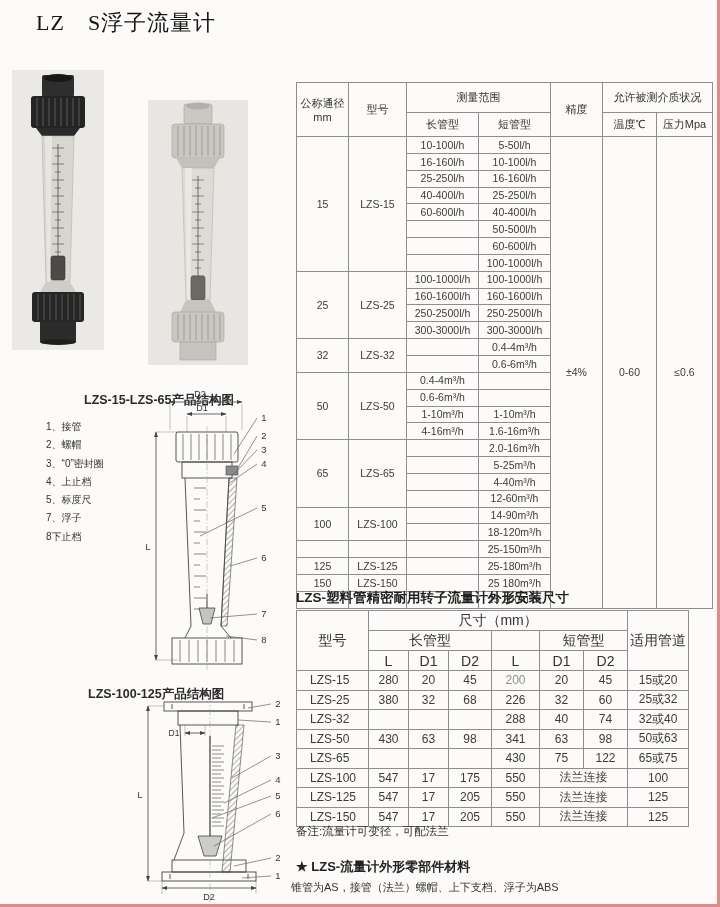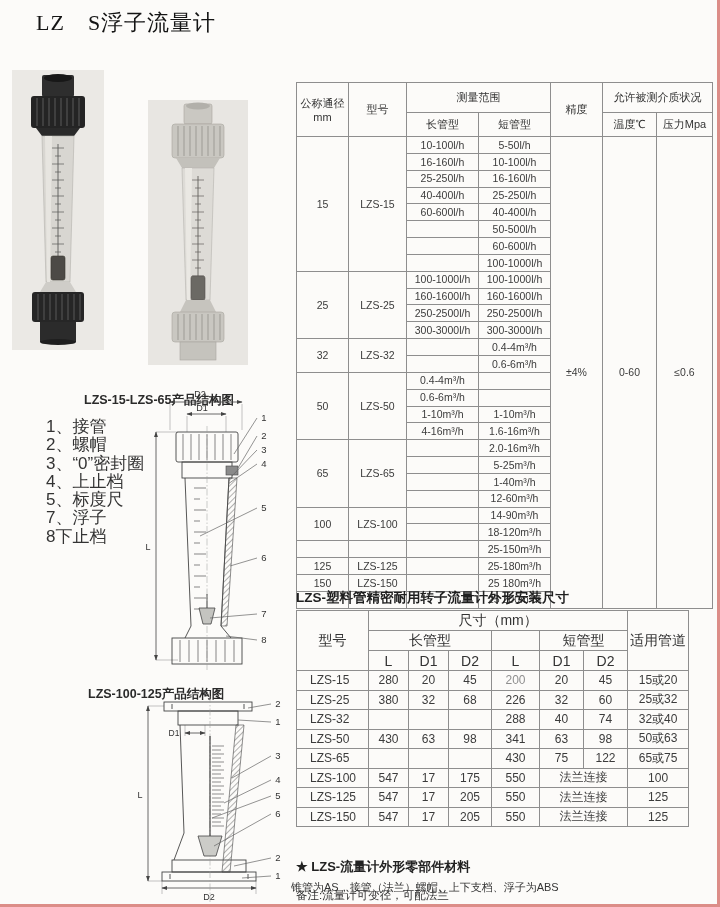--- a/index.html
+++ b/index.html
@@ -18,21 +18,21 @@
   .t1 thead tr:first-child th { height:29px; }
   .t1 thead tr:last-child th { height:23px; }
   .t1 tbody td { height:15.85px; line-height:1; }
   .t2 { width:392px; font-size:12px; color:#3b3b3b; }
   .t2 th, .t2 td { border:1px solid #8e8e8e; text-align:center; vertical-align:middle;
                    padding:0; overflow:hidden; white-space:nowrap; font-weight:normal; }
   .t2 thead th { height:19px; font-size:14px; color:#333; }
   .t2 tbody td { height:18.5px; }
   .t2 td.model { text-align:left; padding-left:13px; }
   .t2 td.light { color:#8f8f8f; }
-  .parts { font-size:17px; color:#333; line-height:18.3px; white-space:nowrap; }
+  .parts { font-size:10px; color:#333; line-height:18.3px; white-space:nowrap; }
   .note { font-size:11.5px; color:#2f2f2f; white-space:nowrap; }
   .note-star { font-weight:bold; font-size:13px; color:#222; white-space:nowrap; }
   .note-small { font-size:11px; color:#333; white-space:nowrap; }
   .edge-right { right:0; top:0; width:3px; height:907px; background:#dc8d88; }
   .edge-bottom { left:0; bottom:0; width:720px; height:3px; background:#dc8d88; }
   svg text { font-family:"Liberation Sans", sans-serif; }
   svg { display:block; }
 </style>
 </head>
 <body>
@@ -265,21 +265,21 @@
           <td rowspan="4">LZS-65</td>
           <td></td>
           <td>2.0-16m³/h</td>
         </tr>
         <tr>
           <td></td>
           <td>5-25m³/h</td>
         </tr>
         <tr>
           <td></td>
-          <td>1-40m³/h</td>
+          <td>4-40m³/h</td>
         </tr>
         <tr>
           <td></td>
           <td>12-60m³/h</td>
         </tr>
         <tr>
           <td rowspan="2">100</td>
           <td rowspan="2">LZS-100</td>
           <td></td>
           <td>14-90m³/h</td>
@@ -608,21 +608,21 @@
       <text x="150" y="37">1</text>
       <text x="150" y="71">3</text>
       <text x="150" y="95">4</text>
       <text x="150" y="111">5</text>
       <text x="150" y="129">6</text>
       <text x="150" y="173">2</text>
       <text x="150" y="191">1</text>
     </g>
   </svg>
 
-  <div class="abs note" style="left:296px;top:888px">备注:流量计可变径，可配法兰</div>
+  <div class="abs note" style="left:296px;top:824px">备注:流量计可变径，可配法兰</div>
   <div class="abs note-small" style="left:291px;top:880px">锥管为AS，接管（法兰）螺帽、上下支档、浮子为ABS</div>
   <div class="abs note-star" style="left:296px;top:858px">
     <span>★</span>
     <span>LZS-流量计外形零部件材料</span>
   </div>
 
   <div class="abs edge-right"></div>
   <div class="abs edge-bottom"></div>
 </div>
 

